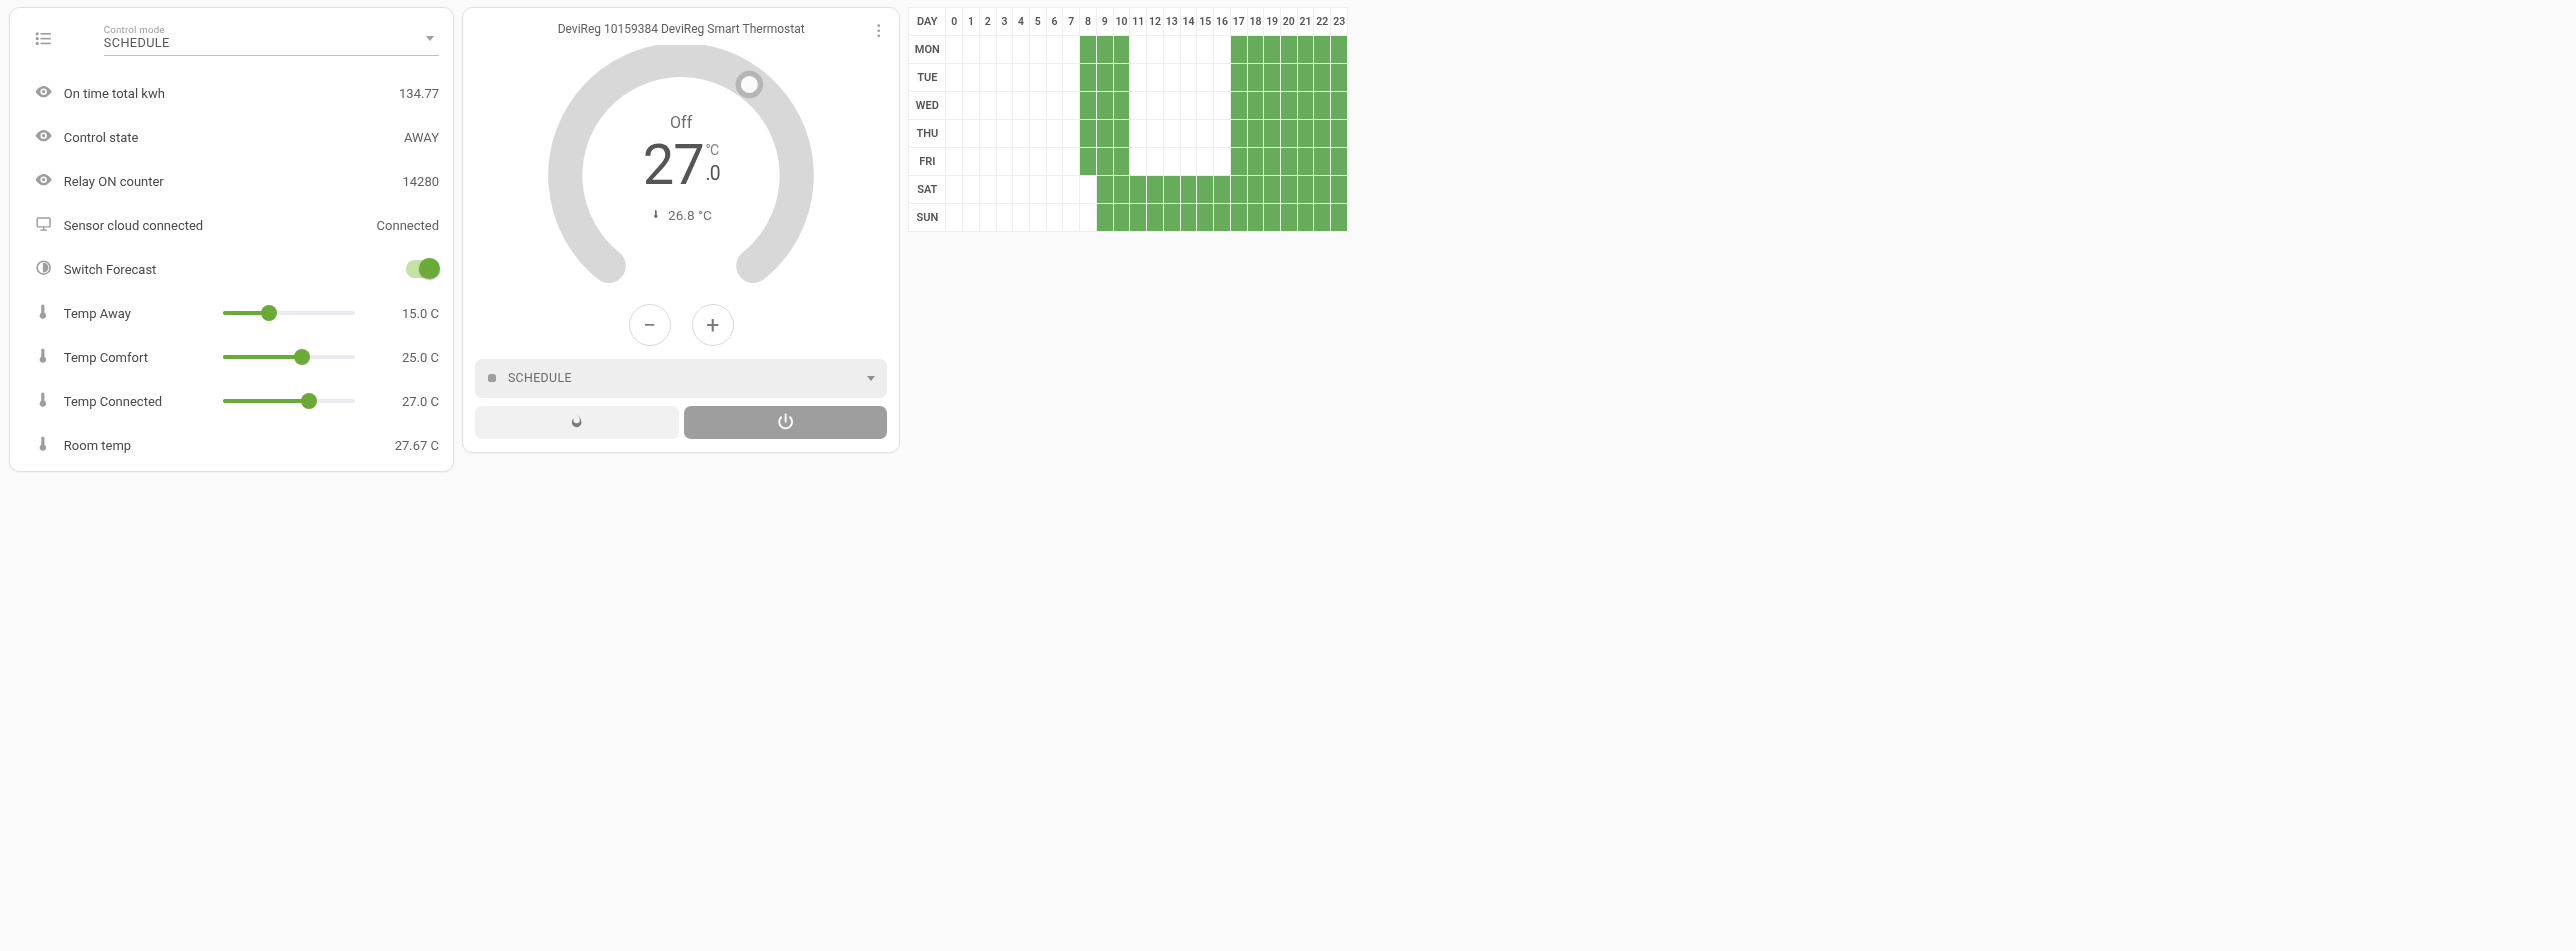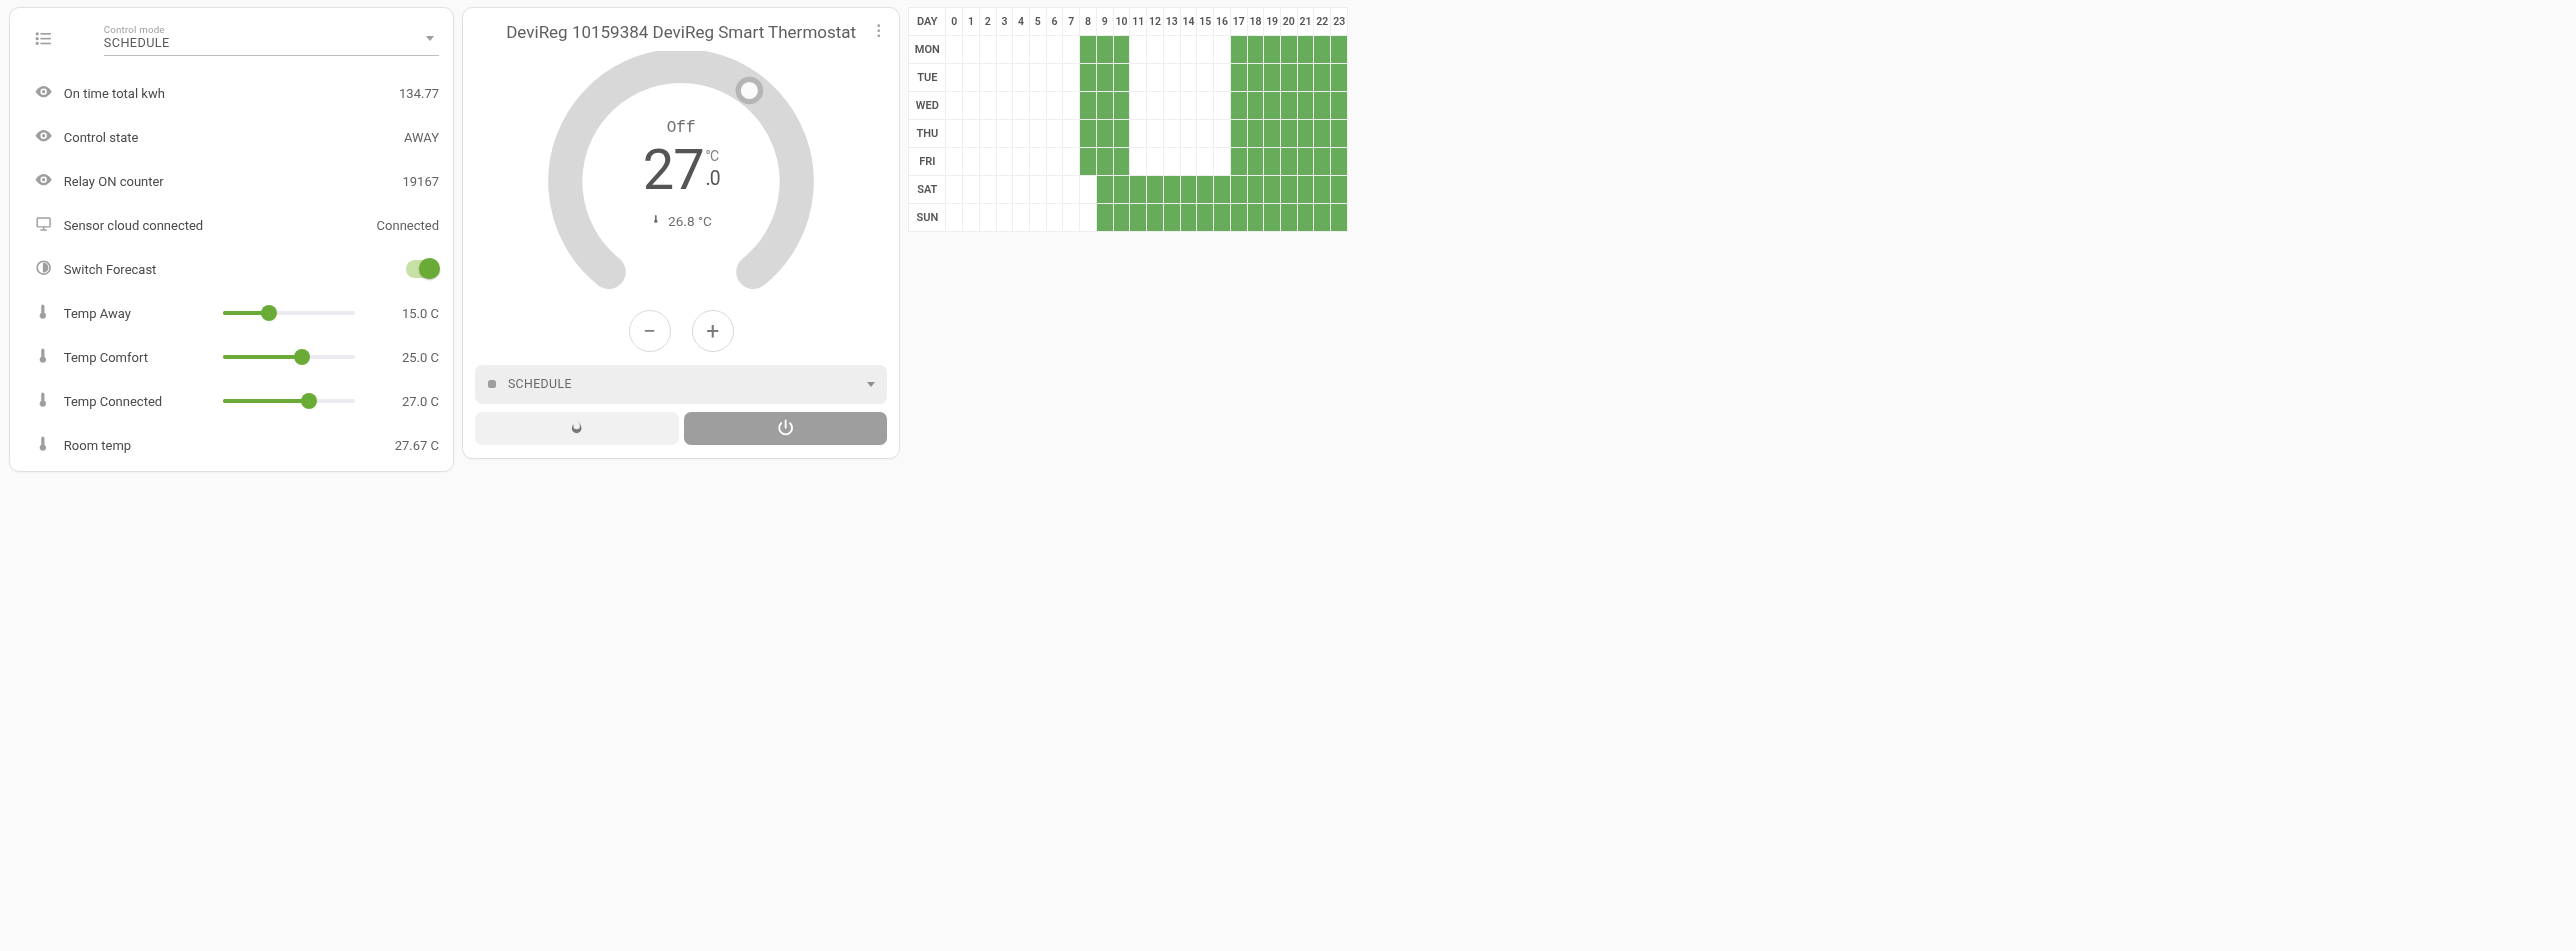--- a/index.html
+++ b/index.html
@@ -108,32 +108,32 @@
   }
   .toggle .knob {
     position: absolute; right: -0.9px; top: -1.8px;
     width: 21px; height: 21px; border-radius: 50%;
     background: var(--green);
     box-shadow: 0 0.9px 1.8px rgba(0,0,0,.3);
   }
 
   
   .mid-header { display: flex; width: 100%; justify-content: center; align-items: center; position: relative; padding: 3.5px 0 8.8px; }
-  .mid-title  { color: #5f5f5f; font-size: 17px; text-align: center; }
+  .mid-title  { color: #5f5f5f; font-size: 12px; text-align: center; }
   .dots3 { position: absolute; right: 0; top: 3.5px; cursor: pointer; color: #9e9e9e; }
   .dots3 svg { width: 17.5px; height: 17.5px; }
 
   .dial-wrap { position: relative; width: 298px; height: 263px; }
   .dial-wrap svg { width: 100%; height: 100%; }
   .dial-center {
     position: absolute; inset: 0;
     display: flex; flex-direction: column; align-items: center; justify-content: center;
     pointer-events: none;
   }
-  .off { font-size: 16px; color: #6c6c6c; margin-top: -16px; margin-bottom: 5.3px; font-family: Liberation Mono, monospace; }
+  .off { font-size: 16px; color: #6c6c6c; margin-top: -16px; margin-bottom: 5.3px; }
   .bigtemp { display: flex; align-items: flex-start; color: #555; letter-spacing: -0.9px; }
   .bigtemp .whole { font-size: 56px; line-height: 1; font-weight: 400; }
   .bigtemp .stack { display: flex; flex-direction: column; margin-left: 1.8px; padding-top: 5.3px; }
   .bigtemp .unit  { font-size: 14px; color: #808080; }
   .bigtemp .dec   { font-size: 19.3px; color: #555; margin-top: 3.5px; }
   .curtemp { margin-top: 14px; color: #6f6f6f; font-size: 13.6px; display: flex; align-items: center; gap: 7px; }
   .curtemp svg { width: 10.5px; height: 14px; }
 
   .step-row { display: flex; gap: 21px; margin-top: -3.5px; margin-bottom: 12.3px; }
   .round-btn {
@@ -240,21 +240,21 @@
     <div class="row">
       <div class="lead">
           <span>
         <svg viewBox="0 0 24 24" fill="currentColor">
               <path d="M12 5C6 5 2 12 2 12s4 7 10 7 10-7 10-7-4-7-10-7Zm0 11a4 4 0 1 1 0-8 4 4 0 0 1 0 8Zm0-6a2 2 0 1 0 0 4 2 2 0 0 0 0-4Z"></path>
             </svg>
       </span>
         </div>
       <div class="lbl">Relay ON counter</div>
       <div class="spacer"></div>
-      <div class="val">19167</div>
+      <div class="val">14280</div>
     </div>
 
     <div class="row">
       <div class="lead">
           <span>
         <svg viewBox="0 0 24 24" fill="none" stroke="currentColor" stroke-width="1.8">
           <rect x="4" y="5" width="16" height="11" rx="1"></rect>
               <line x1="8" y1="20" x2="16" y2="20"></line>
               <line x1="12" y1="16" x2="12" y2="20"></line>
         </svg>

